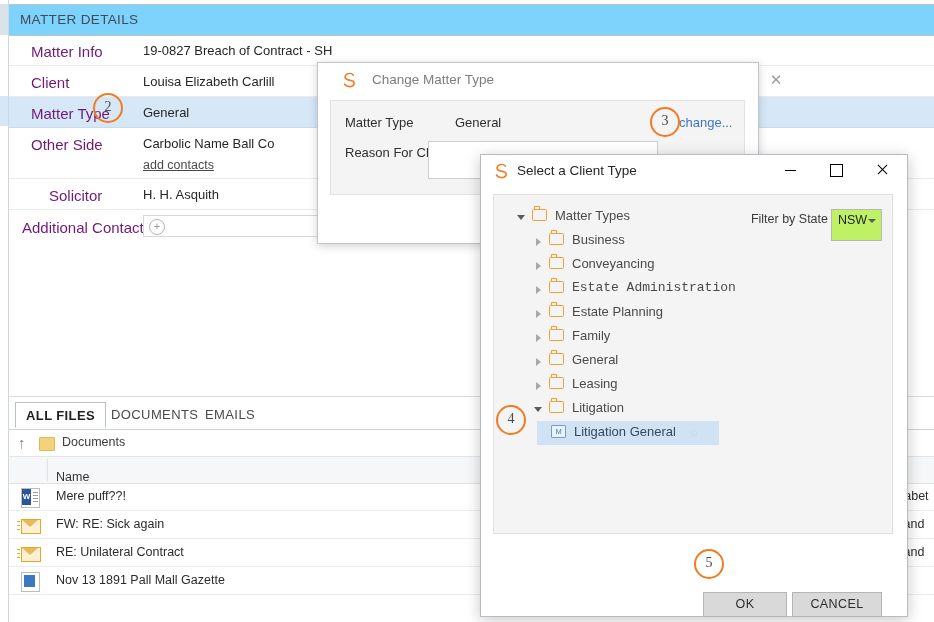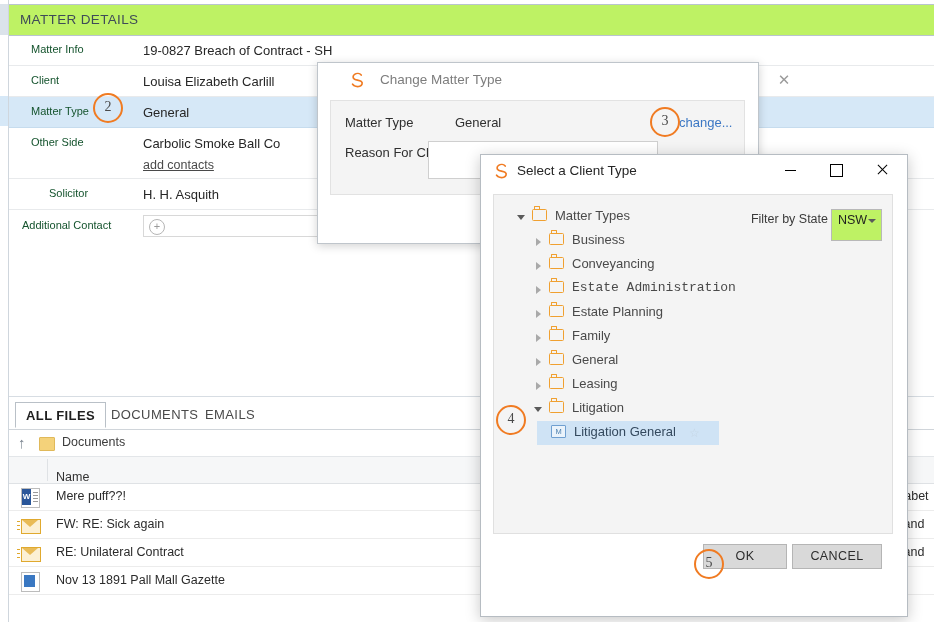--- a/index.html
+++ b/index.html
@@ -13,27 +13,27 @@
   .abs{position:absolute;}
 
   
   #left-sliver{left:0;top:0;width:8px;height:622px;background:#ffffff;border-right:1px solid #cfd6dd;}
   #left-sliver .band{position:absolute;left:0;width:8px;}
 
   
   #matter-panel{left:9px;top:0;width:925px;height:396px;background:#ffffff;}
   #matter-header{
     position:absolute;left:0;top:4px;width:925px;height:30px;
-    background:#bef264;border-top:1px solid #b9c4ce;border-bottom:1px solid #b9c4ce;
+    background:#7dd3fc;border-top:1px solid #b9c4ce;border-bottom:1px solid #b9c4ce;
   }
   #matter-header span{
     position:absolute;left:11px;top:7px;font-size:13.5px;letter-spacing:.35px;color:#3f4b58;
   }
   .m-row{position:absolute;left:0;width:925px;border-bottom:1px solid #e8eaec;box-sizing:border-box;}
-  .m-row .lbl{position:absolute;color:#14532d;font-size:11px;}
+  .m-row .lbl{position:absolute;color:#701a75;font-size:15px;}
   .m-row .val{position:absolute;left:134px;color:#262626;font-size:13px;}
   .m-row.sel{background:#d6e8f7;border-bottom:1px solid #c6dcee;}
   a.sub{color:#4a4a4a;font-size:12.5px;text-decoration:underline;cursor:pointer;}
   .addcontact{position:absolute;left:134px;width:370px;height:22px;border:1px solid #d8d8d8;background:#fff;box-sizing:border-box;}
   .plus-ic{position:absolute;left:5px;top:3px;width:14px;height:14px;border:1px solid #b6b6b6;border-radius:50%;color:#9a9a9a;font-size:11px;line-height:13px;text-align:center;}
 
   
   .badge{
     position:absolute;width:26px;height:26px;border:2px solid #f07b22;border-radius:50%;
     background:transparent;color:#4a4a4a;font-size:14px;line-height:23px;text-align:center;
@@ -64,21 +64,21 @@
   .ic-word:after{content:"W";position:absolute;left:0;top:0;width:9px;height:16px;background:#2a5699;color:#fff;font-size:8px;font-weight:bold;line-height:16px;text-align:center;}
   .ic-word:before{content:"";position:absolute;right:1px;top:3px;width:5px;height:1px;box-shadow:0 3px 0 #9a9a9a,0 6px 0 #9a9a9a,0 9px 0 #9a9a9a;background:#9a9a9a;}
   .ic-mail{width:18px;height:13px;top:8px;background:#fcf0d4;border:1px solid #e0a92e;}
   .ic-mail:after{content:"";position:absolute;left:0;top:0;width:0;height:0;border-left:8px solid transparent;border-right:8px solid transparent;border-top:7px solid #e9bb57;}
   .ic-mail .bars{position:absolute;left:-5px;top:1px;width:3px;height:1px;background:#e0a92e;box-shadow:0 4px 0 #e0a92e,0 8px 0 #e0a92e;}
   .ic-img{background:#ffffff;border:1px solid #bcbcbc;}
   .ic-img:after{content:"";position:absolute;left:2px;top:2px;width:11px;height:12px;background:#3a78c2;}
 
   
   #dlg1{left:317px;top:62px;width:440px;height:180px;background:#ffffff;border:1px solid #bfc5cb;box-shadow:0 2px 9px rgba(0,0,0,.18);z-index:20;}
-  #dlg1 .tbar{position:absolute;left:16px;top:0;width:100%;height:34px;padding-left:30px;}
+  #dlg1 .tbar{position:absolute;left:8px;top:0;width:100%;height:34px;padding-left:30px;}
   #dlg1 .tt{position:absolute;left:46px;top:9px;font-size:13.5px;color:#7d7d7d;}
   #dlg1 .x{position:absolute;right:10px;top:7px;width:20px;height:20px;color:#9b9b9b;font-size:15px;line-height:19px;text-align:center;cursor:pointer;}
   #dlg1 .body{position:absolute;left:12px;top:37px;width:415px;height:95px;background:#f4f4f4;border:1px solid #e2e2e2;box-sizing:border-box;}
   #dlg1 .lbl{position:absolute;font-size:13px;color:#2f2f2f;}
   #dlg1 .val{position:absolute;font-size:13px;color:#2f2f2f;}
   #dlg1 .chg{position:absolute;font-size:13px;color:#3b77c4;text-decoration:none;cursor:pointer;}
   #dlg1 .reason{position:absolute;left:97px;top:40px;width:230px;height:38px;background:#ffffff;border:1px solid #cfcfcf;box-sizing:border-box;}
 
   
   .swirl{position:absolute;width:18px;height:18px;}
@@ -109,21 +109,21 @@
   .arw-o{border-left:4px solid transparent;border-right:4px solid transparent;border-top:5px solid #5a5a5a;margin-top:1px;}
   .tnode .fold{position:absolute;top:4px;width:15px;height:12px;border:1.6px solid #f0a030;border-radius:1.5px;box-sizing:border-box;background:transparent;}
   .tnode .fold:before{content:"";position:absolute;left:1px;top:-4px;width:6px;height:3px;border:1.6px solid #f0a030;border-bottom:none;border-radius:1px 1px 0 0;box-sizing:border-box;}
   .tnode .tx{position:absolute;top:3px;font-size:13px;color:#4a4a4a;white-space:nowrap;}
   .tnode.leaf{background:#cfe3f5;width:182px;}
   .tnode.leaf .tx{color:#34495e;}
   .docic{position:absolute;top:4px;width:15px;height:13px;border:1.4px solid #6f9fd0;border-radius:1px;box-sizing:border-box;background:#eaf3fb;}
   .docic:after{content:"M";position:absolute;left:0;right:0;top:0;font-size:7.5px;line-height:11px;text-align:center;color:#4a7fae;}
   .star{position:absolute;top:5px;font-size:12px;color:#c6d6e4;}
 
-  #okbtn,#cancelbtn{position:absolute;height:25px;background:#d9d9d9;border:1px solid #b5b5b5;box-sizing:border-box;font-size:12.5px;color:#2d2d2d;letter-spacing:.4px;cursor:pointer;text-align:center;line-height:23px;}
+  #okbtn,#cancelbtn{position:absolute;height:25px;background:#d9d9d9;border:1px solid #b5b5b5;box-sizing:border-box;font-size:12.5px;color:#2d2d2d;letter-spacing:.4px;cursor:pointer;text-align:center;line-height:23px;margin-top:48px;}
   #okbtn{left:222px;top:389px;width:84px;}
   #cancelbtn{left:311px;top:389px;width:90px;}
 </style>
 </head>
 <body>
 
 <div class="abs" id="left-sliver">
   <div class="band" style="top:4px;height:31px;background:#dbe3ea;"></div>
   <div class="band" style="top:96px;height:30px;background:#d6e8f7;"></div>
 </div>
@@ -144,21 +144,21 @@
     <span class="val" style="top:8px;">Louisa Elizabeth Carlill</span>
   </div>
 
   <div class="m-row sel" style="top:97px;height:31px;">
     <span class="lbl" style="left:22px;top:8px;">Matter Type</span>
     <span class="val" style="top:8px;">General</span>
   </div>
 
   <div class="m-row" style="top:128px;height:51px;">
     <span class="lbl" style="left:22px;top:8px;">Other Side</span>
-    <span class="val" style="top:8px;">Carbolic Smoke Ball Co</span>
+    <span class="val" style="top:8px;">Carbolic Name Ball Co</span>
     <a class="sub abs" style="left:134px;top:30px;">add contacts</a>
   </div>
 
   <div class="m-row" style="top:179px;height:31px;">
     <span class="lbl" style="left:40px;top:8px;">Solicitor</span>
     <span class="val" style="top:8px;">H. H. Asquith</span>
   </div>
 
   <div class="m-row" style="top:210px;height:32px;border-bottom:none;">
     <span class="lbl" style="left:13px;top:9px;">Additional Contact</span>

